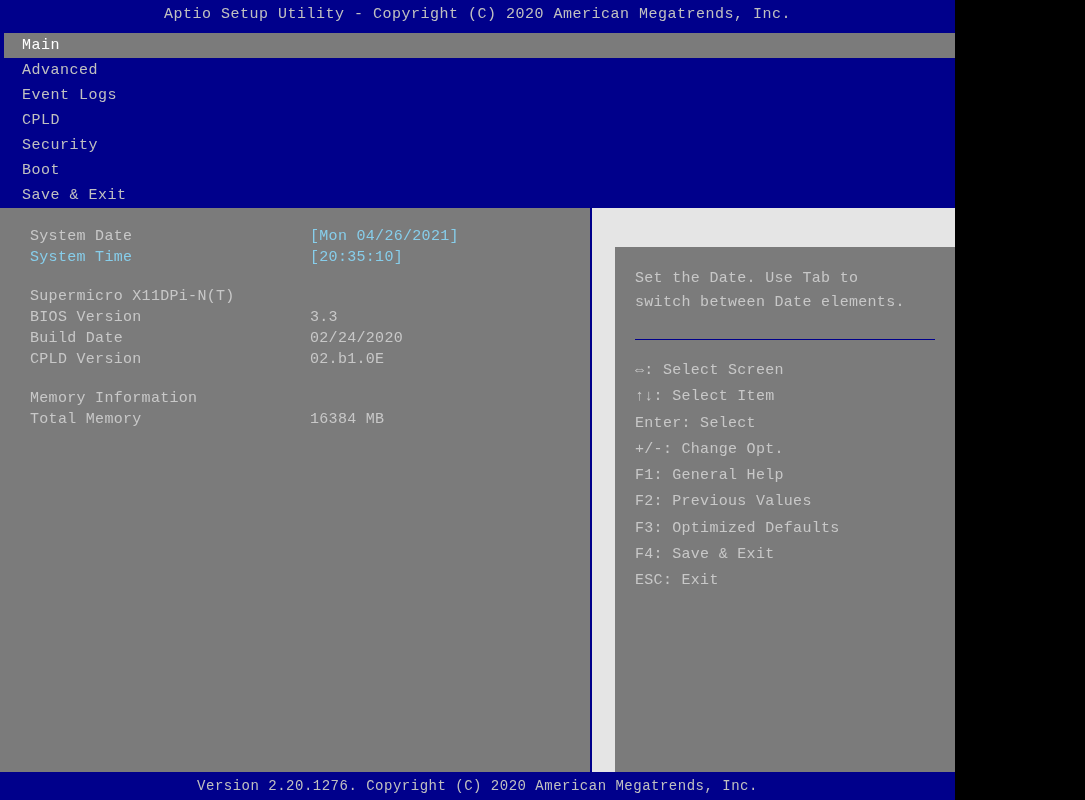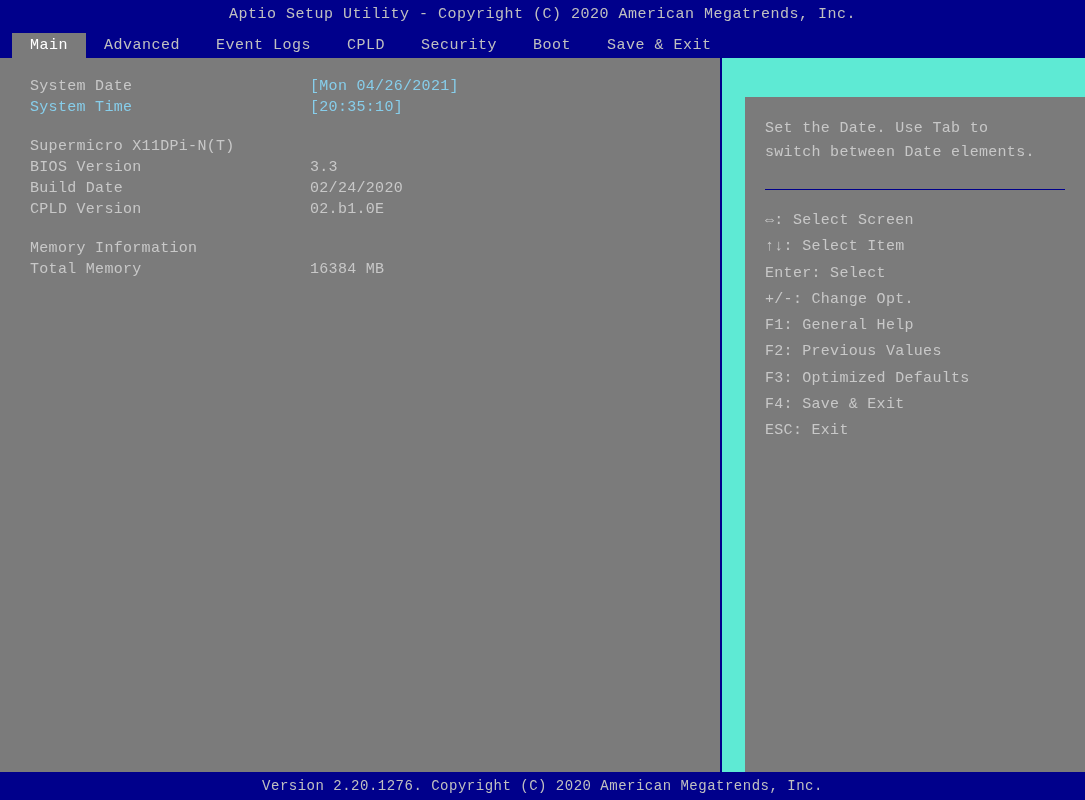--- a/index.html
+++ b/index.html
@@ -11,43 +11,43 @@
     body {
       width: 1085px;
       height: 800px;
       background: #000;
       font-family: 'Courier New', Courier, monospace;
       font-size: 15px;
       overflow: hidden;
     }
 
     .screen {
-      width: 1085px;
+      width: 955px;
       height: 800px;
-      background: #5eead4;
+      background: #e5e5e5;
       display: flex;
       flex-direction: column;
     }
 
     
     .title-bar {
       background: #00008b;
       color: #c0c0c0;
       text-align: center;
       padding: 6px 0;
       font-size: 15px;
       letter-spacing: 0.5px;
     }
 
     
     .nav-bar {
       background: #00008b;
       display: flex;
-      flex-direction: row;
-      padding: 4px 0 0 12px;
+      flex-direction: column;
+      padding: 4px 0 0 4px;
     }
 
     .nav-item {
       color: #c0c0c0;
       padding: 4px 18px;
       cursor: pointer;
       font-size: 15px;
       letter-spacing: 0.5px;
     }
 

